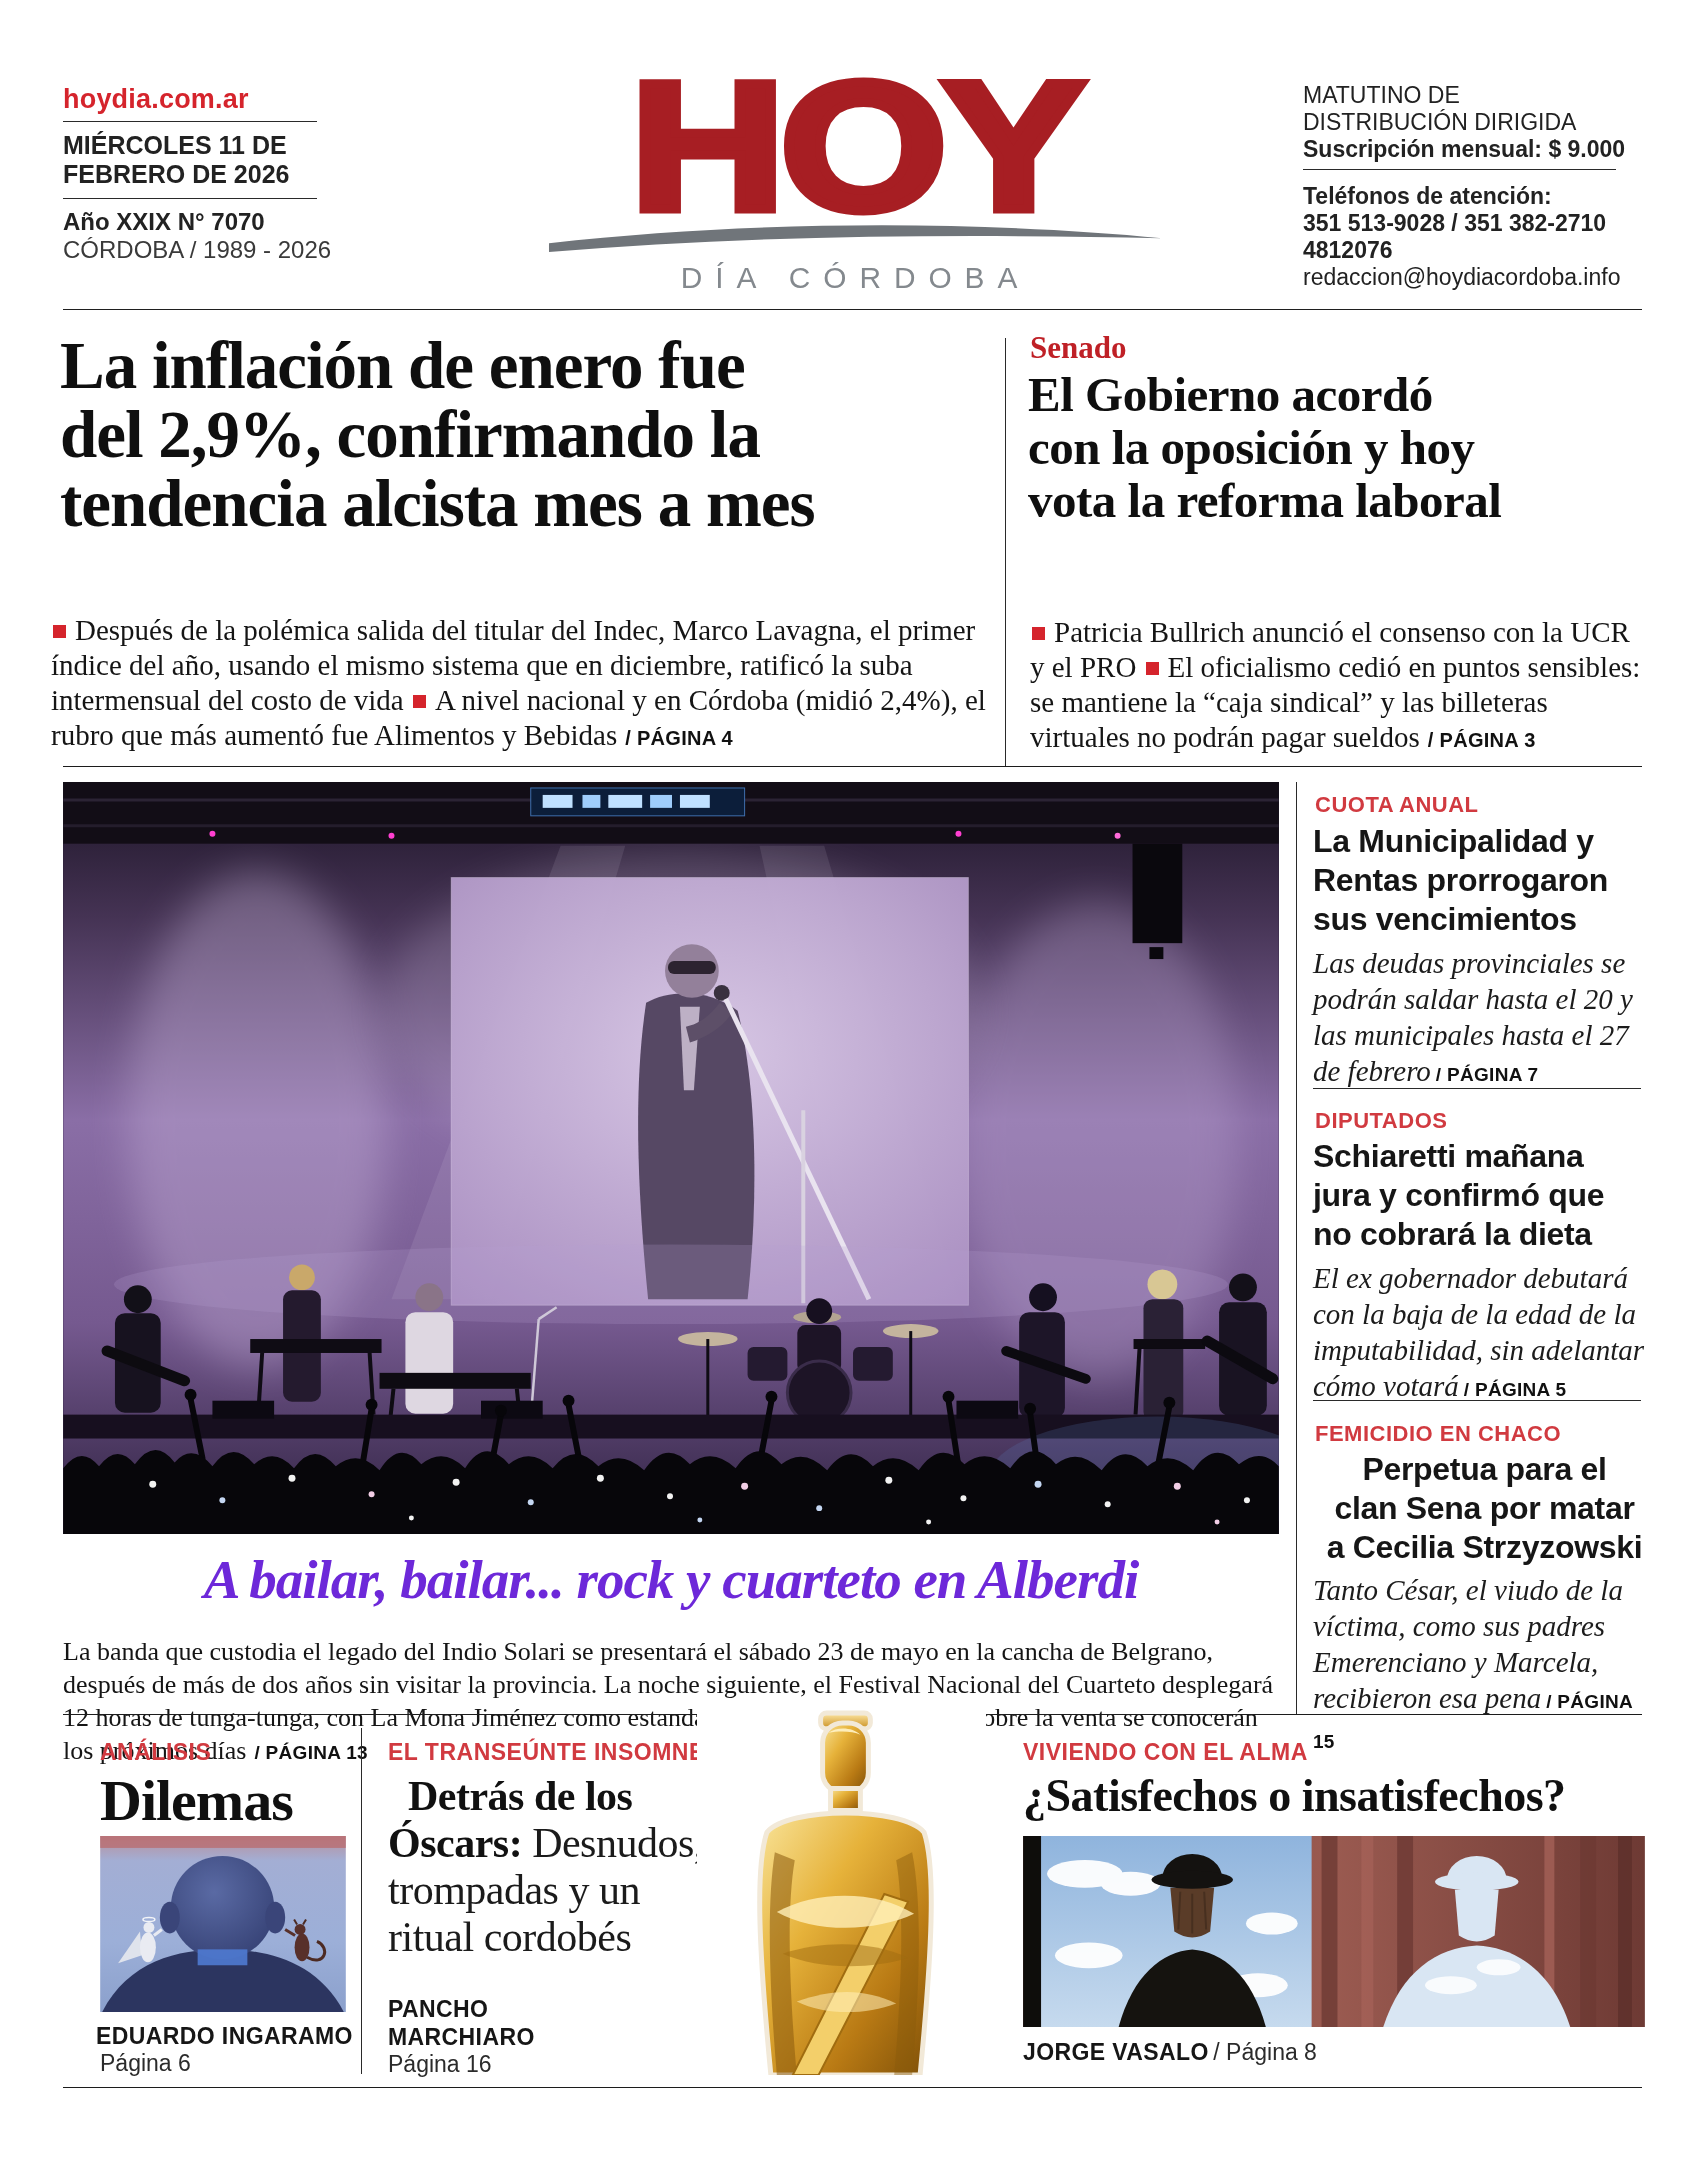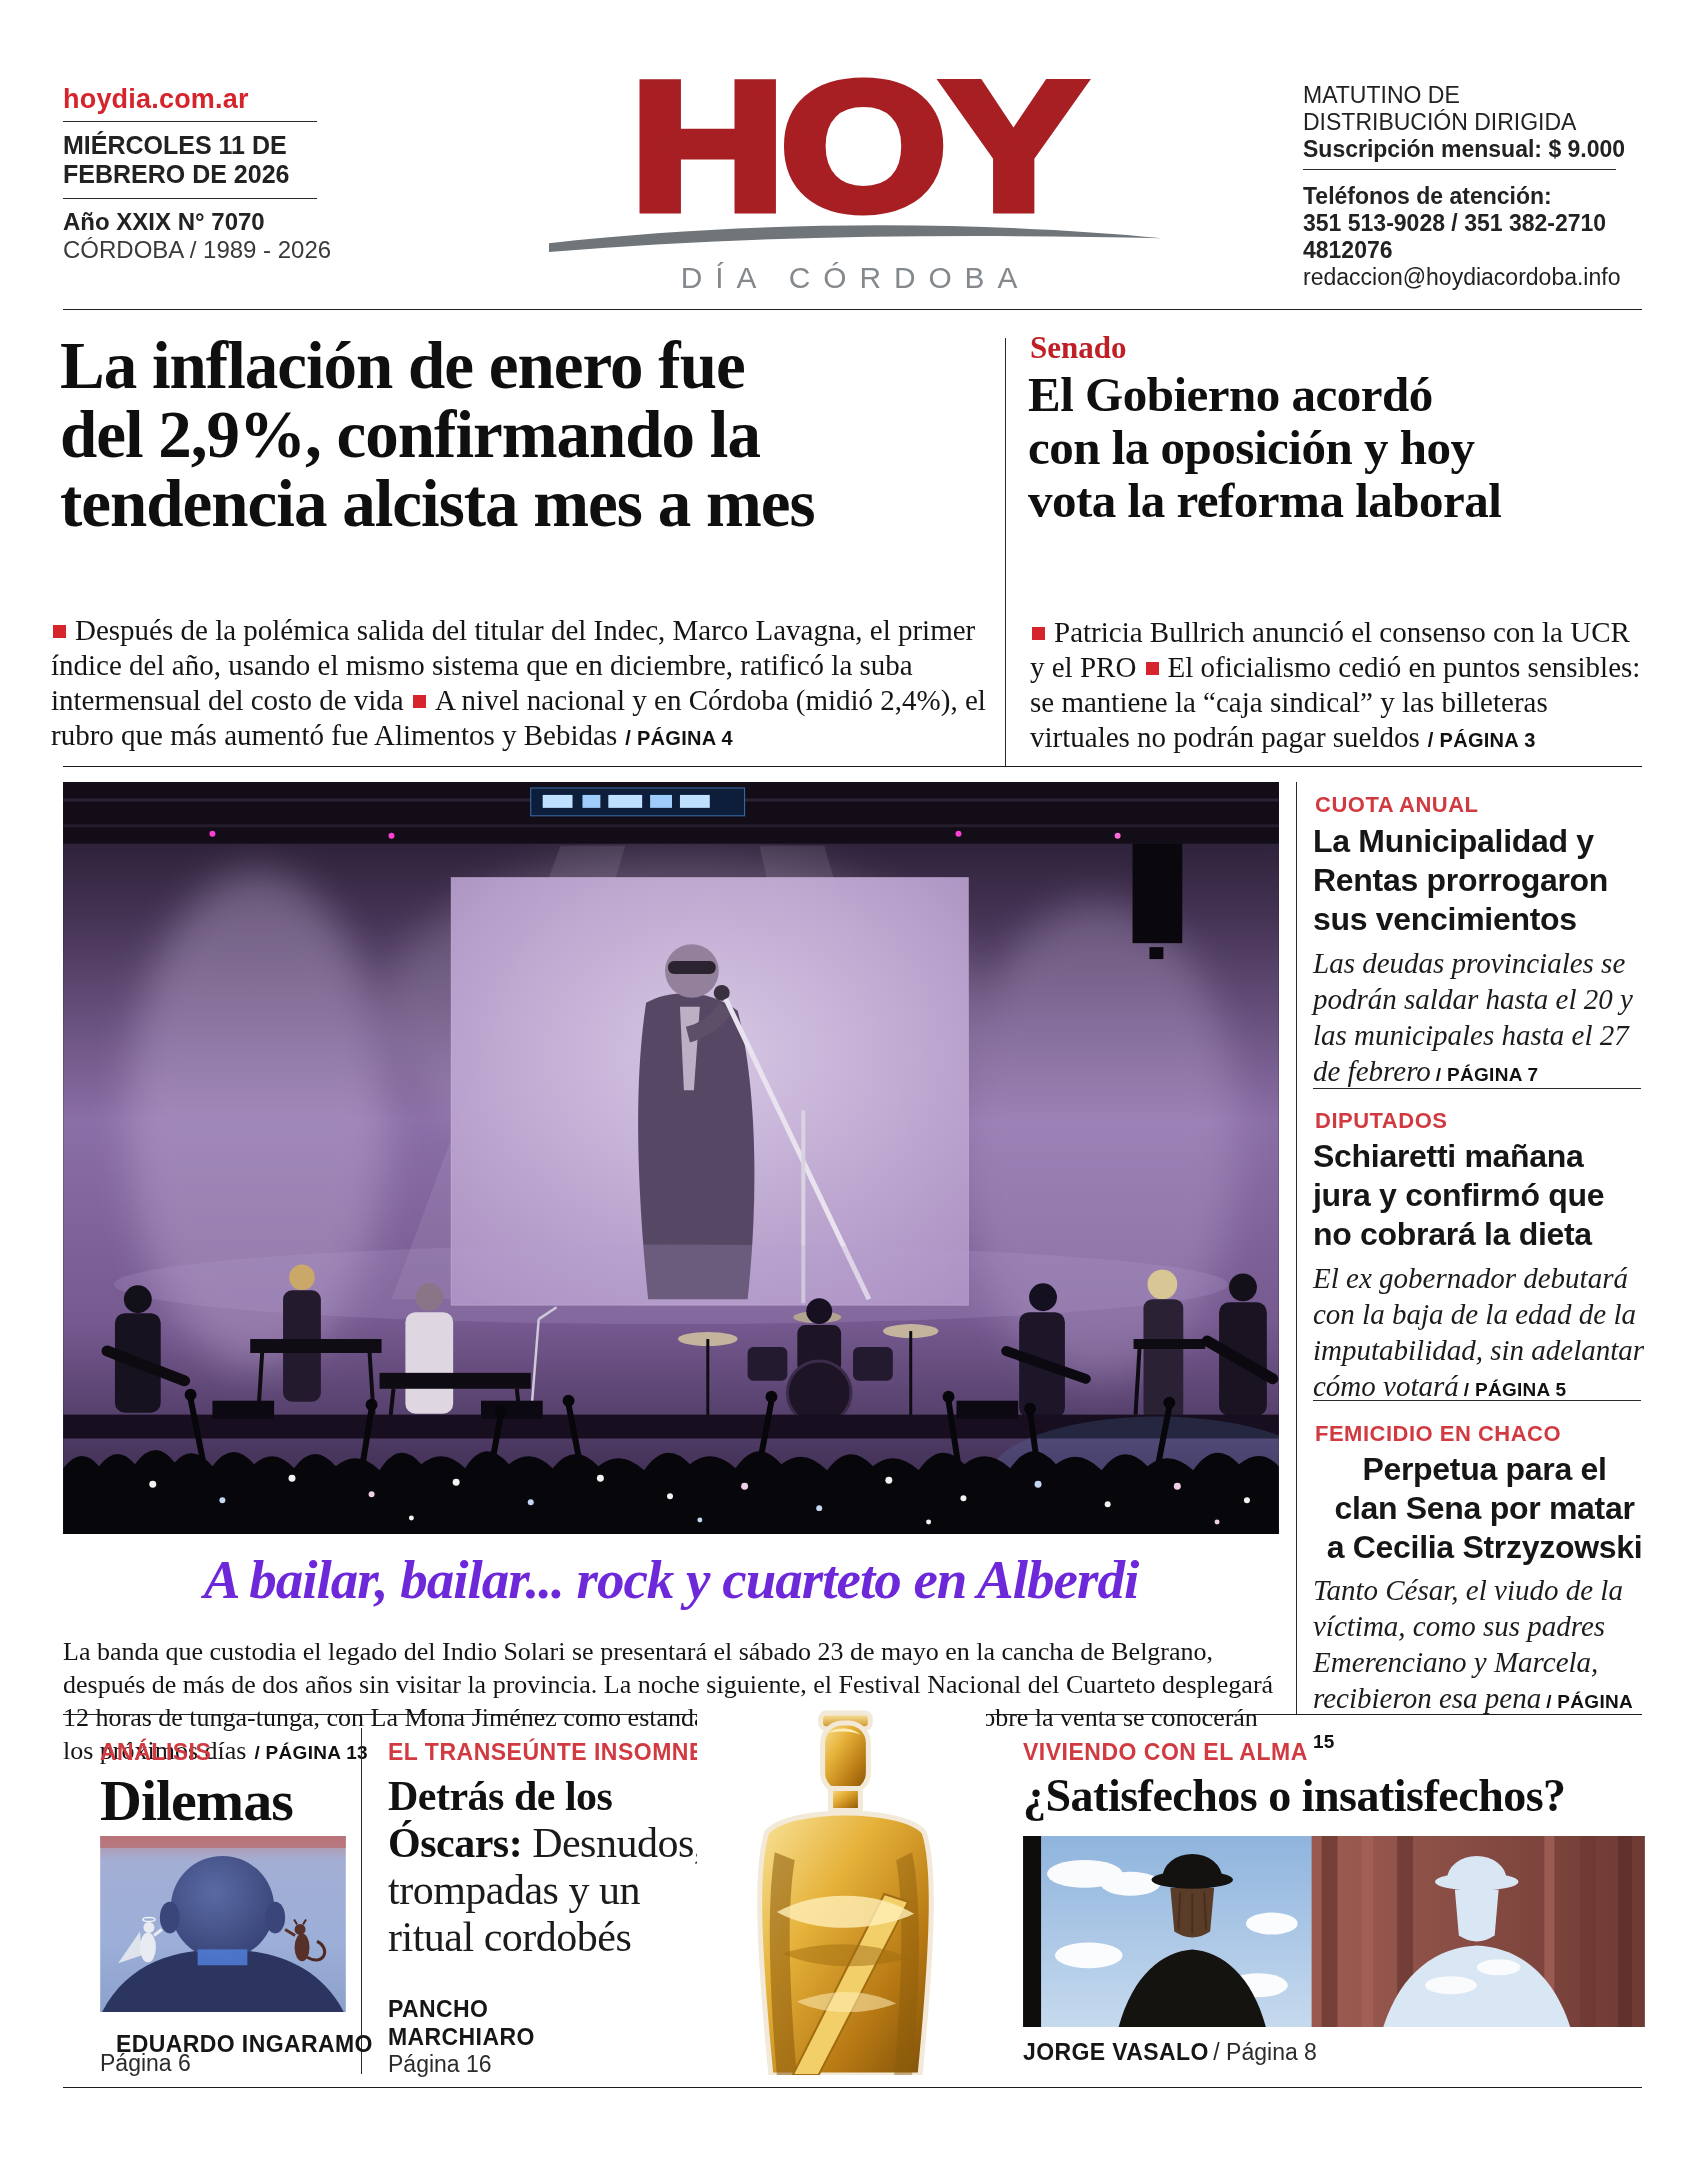--- a/index.html
+++ b/index.html
@@ -70,21 +70,21 @@
   .bt-kicker{font-size:23px;font-weight:bold;color:#d13a40;letter-spacing:0.5px;}
   .byline{font-size:23px;font-weight:bold;color:#161616;letter-spacing:0.4px;line-height:28px;}
   .byline-page{font-size:23px;color:#2b2b2b;font-weight:normal;}
   .bt-rule-top{left:63px;top:1714px;width:1579px;height:1px;background:#1c1c1c;}
   .bt-rule-bottom{left:63px;top:2087px;width:1579px;height:1px;background:#1c1c1c;}
   .bt-div1{left:361px;top:1728px;height:346px;}
   .bt-div2{left:985px;top:1728px;height:346px;}
 
   .c1-hl{font-size:58px;font-weight:bold;color:#101010;letter-spacing:-1px;}
   .c2-hl{font-size:42px;line-height:47px;color:#1b1b1b;letter-spacing:-0.5px;}
-  .c2-hl b{font-weight:bold;color:#111;}
+  .c2-hl b{font-weight:bold;color:#111;margin-left:20px;}
   .c3-hl{font-size:46px;font-weight:bold;color:#101010;letter-spacing:-0.5px;}
 
   .img-frame{position:absolute;overflow:hidden;}
 </style>
 </head>
 <body>
 
 <div class="page">
 
   <div class="abs site-url">hoydia.com.ar</div>
@@ -363,21 +363,21 @@
       <g>
         <ellipse cx="203" cy="112" rx="7.5" ry="14" fill="#58302a"></ellipse>
         <circle cx="201" cy="94" r="5.5" fill="#58302a"></circle>
         <line x1="198" y1="89" x2="195" y2="84" stroke="#4c2a22" stroke-width="2"></line>
         <line x1="204" y1="89" x2="207" y2="84" stroke="#4c2a22" stroke-width="2"></line>
         <line x1="196" y1="100" x2="186" y2="94" stroke="#58302a" stroke-width="3"></line>
         <path d="M208,122 C226,132 232,112 218,106" stroke="#4c2a22" stroke-width="3" fill="none"></path>
       </g>
     </svg>
   </div>
-  <div class="abs byline" style="left:116px;top:2022px;margin-top:8px;">EDUARDO INGARAMO</div>
+  <div class="abs byline" style="left:96px;top:2022px;">EDUARDO INGARAMO</div>
   <div class="abs byline-page" style="left:100px;top:2050px;">Página 6</div>
 
   <div class="abs bt-kicker" style="left:388px;top:1739px;">EL TRANSEÚNTE INSOMNE</div>
   <div class="abs serif c2-hl" style="left:388px;top:1773px;width:328px;">
     <b>Detrás de los Óscars:</b><span> Desnudos, trompadas y un ritual cordobés</span>
   </div>
   <div class="abs byline" style="left:388px;top:1995px;">PANCHO</div>
   <div class="abs byline" style="left:388px;top:2023px;">MARCHIARO</div>
   <div class="abs byline-page" style="left:388px;top:2051px;">Página 16</div>
 

